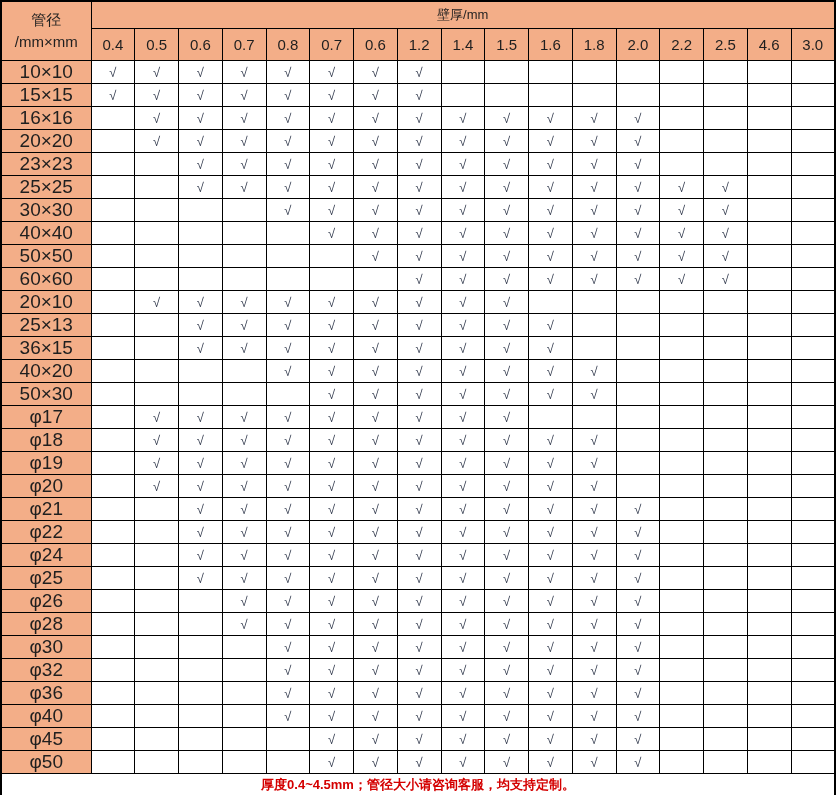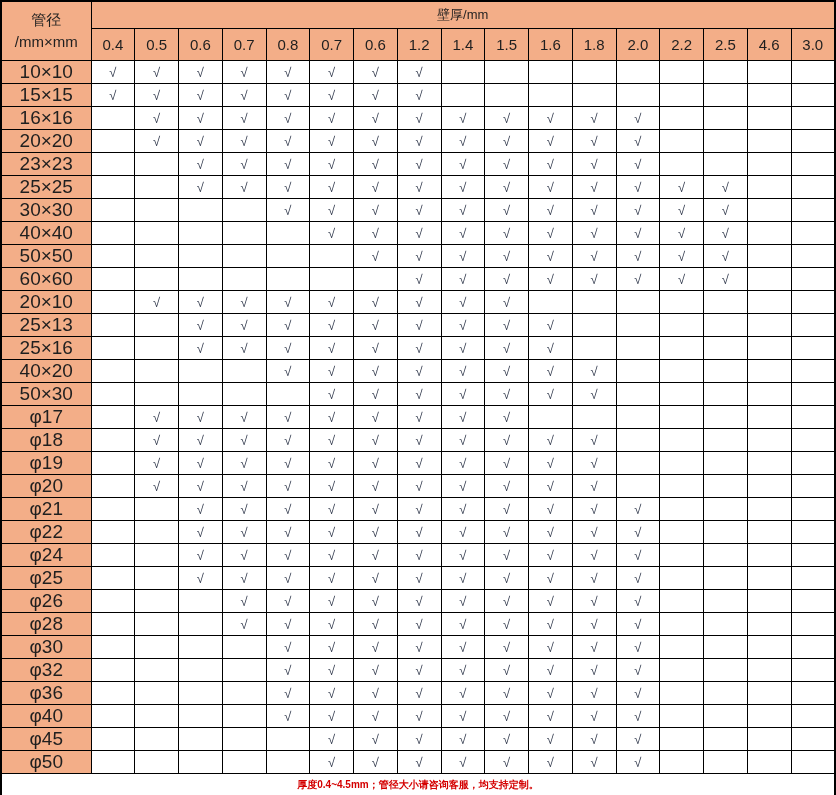--- a/index.html
+++ b/index.html
@@ -69,21 +69,21 @@
   td.check-cell{
     background:var(--cell-bg);
     color:var(--check);
     font-size:13px;
     font-weight:400;
   }
   td.footer-cell{
     background:var(--cell-bg);
     color:var(--footer-red);
     font-weight:700;
-    font-size:10px;
+    font-size:13px;
     height:21px;
   }
 </style>
 </head>
 <body>
 
 <div class="page">
   <table class="pipe-table">
     <colgroup>
       <col style="width:90px">
@@ -351,21 +351,21 @@
           <td class="check-cell">√</td>
           <td class="check-cell">√</td>
           <td class="check-cell"></td>
           <td class="check-cell"></td>
           <td class="check-cell"></td>
           <td class="check-cell"></td>
           <td class="check-cell"></td>
           <td class="check-cell"></td>
         </tr>
         <tr>
-          <th class="row-label">25×16</th>
+          <th class="row-label">36×15</th>
           <td class="check-cell"></td>
           <td class="check-cell"></td>
           <td class="check-cell">√</td>
           <td class="check-cell">√</td>
           <td class="check-cell">√</td>
           <td class="check-cell">√</td>
           <td class="check-cell">√</td>
           <td class="check-cell">√</td>
           <td class="check-cell">√</td>
           <td class="check-cell">√</td>

